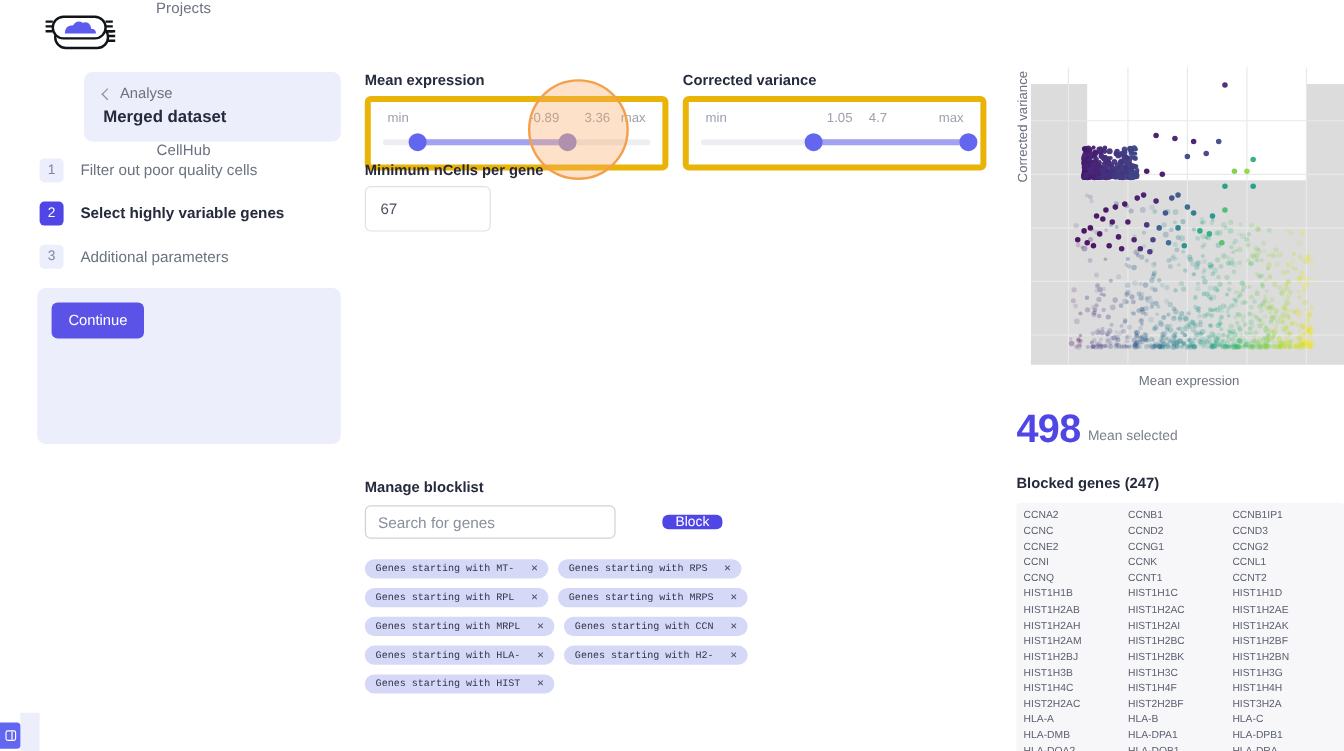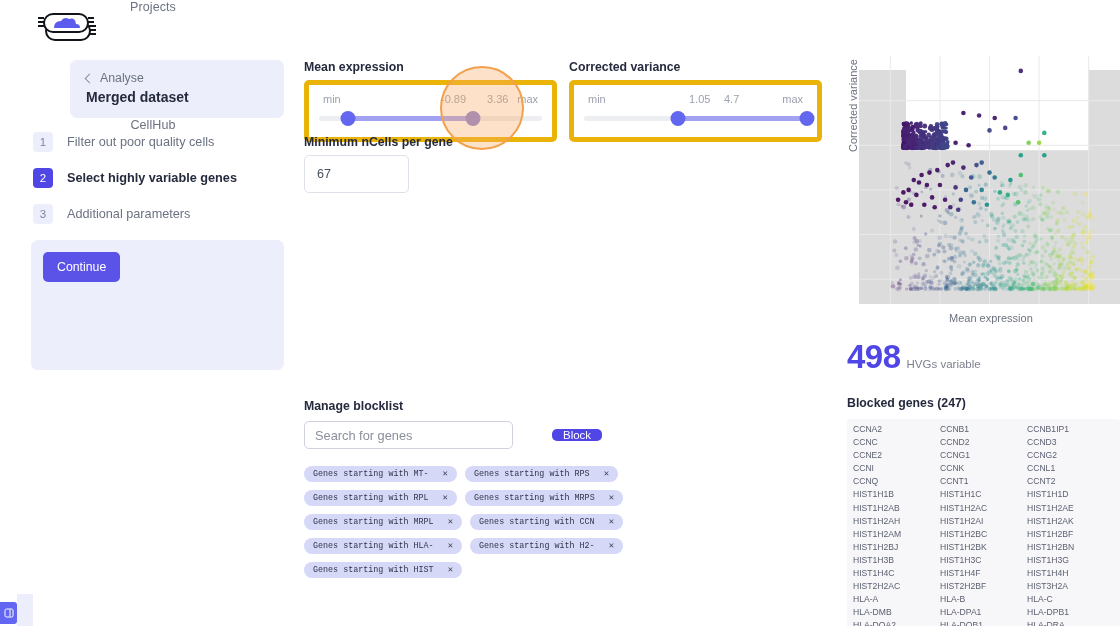--- a/index.html
+++ b/index.html
@@ -1690,21 +1690,21 @@
           <circle cx="65.3" cy="148.8" r="2.3" fill="rgb(69,15,97)" opacity="0.95"></circle>
           <circle cx="75.7" cy="151.3" r="2.3" fill="rgb(70,19,100)" opacity="0.95"></circle>
           <circle cx="91.3" cy="151.3" r="2.3" fill="rgb(71,33,113)" opacity="0.95"></circle>
           <circle cx="99.2" cy="153.8" r="2.3" fill="rgb(68,55,127)" opacity="0.95"></circle>
         </svg>
     </div>
   </div>
 
   <div class="hvg-row">
     <span class="hvg-count">498</span>
-    <span class="hvg-label">HVGs variable</span>
+    <span class="hvg-label">Mean selected</span>
   </div>
 
   <div class="blocked">
     <div class="blocked-title">Blocked genes (247)</div>
     <div class="blocked-list" id="genes">
         <div class="gene">CCNA2</div>
         <div class="gene">CCNB1</div>
         <div class="gene">CCNB1IP1</div>
         <div class="gene">CCNC</div>
         <div class="gene">CCND2</div>

